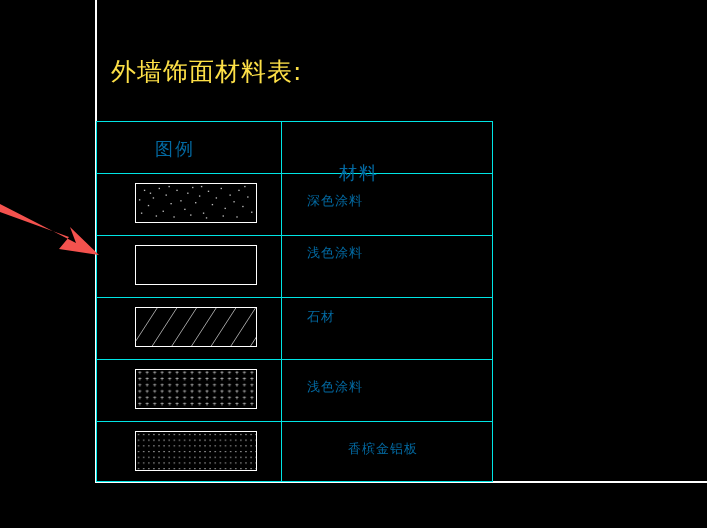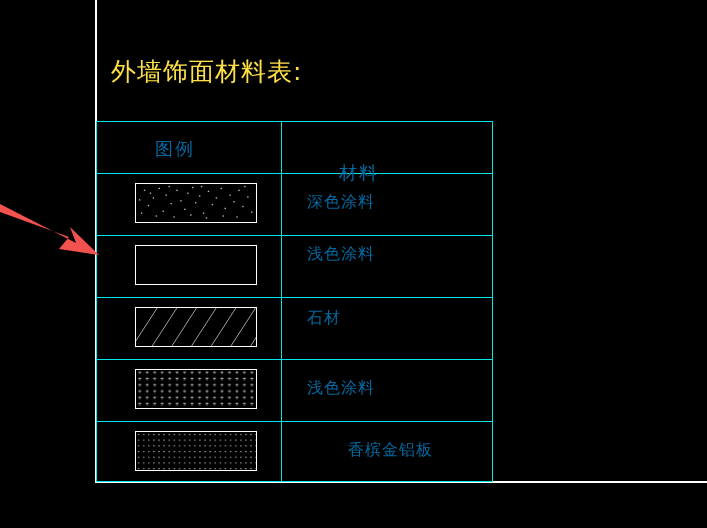--- a/index.html
+++ b/index.html
@@ -78,21 +78,21 @@
   }
   .hdr-text {
     font-size: 18px;
     letter-spacing: 2px;
   }
   .hdr-legend { left: 155px; top: 137px; }
   .hdr-material { left: 339px; top: 137px; margin-top: 24px; }
 
   .mat-label {
     left: 307px;
-    font-size: 16px;
+    font-size: 13px;
     letter-spacing: 1px;
   }
 
   
   .swatch {
     position: absolute;
     left: 135px;
     width: 122px;
     height: 40px;
     border: 1px solid #ffffff;

